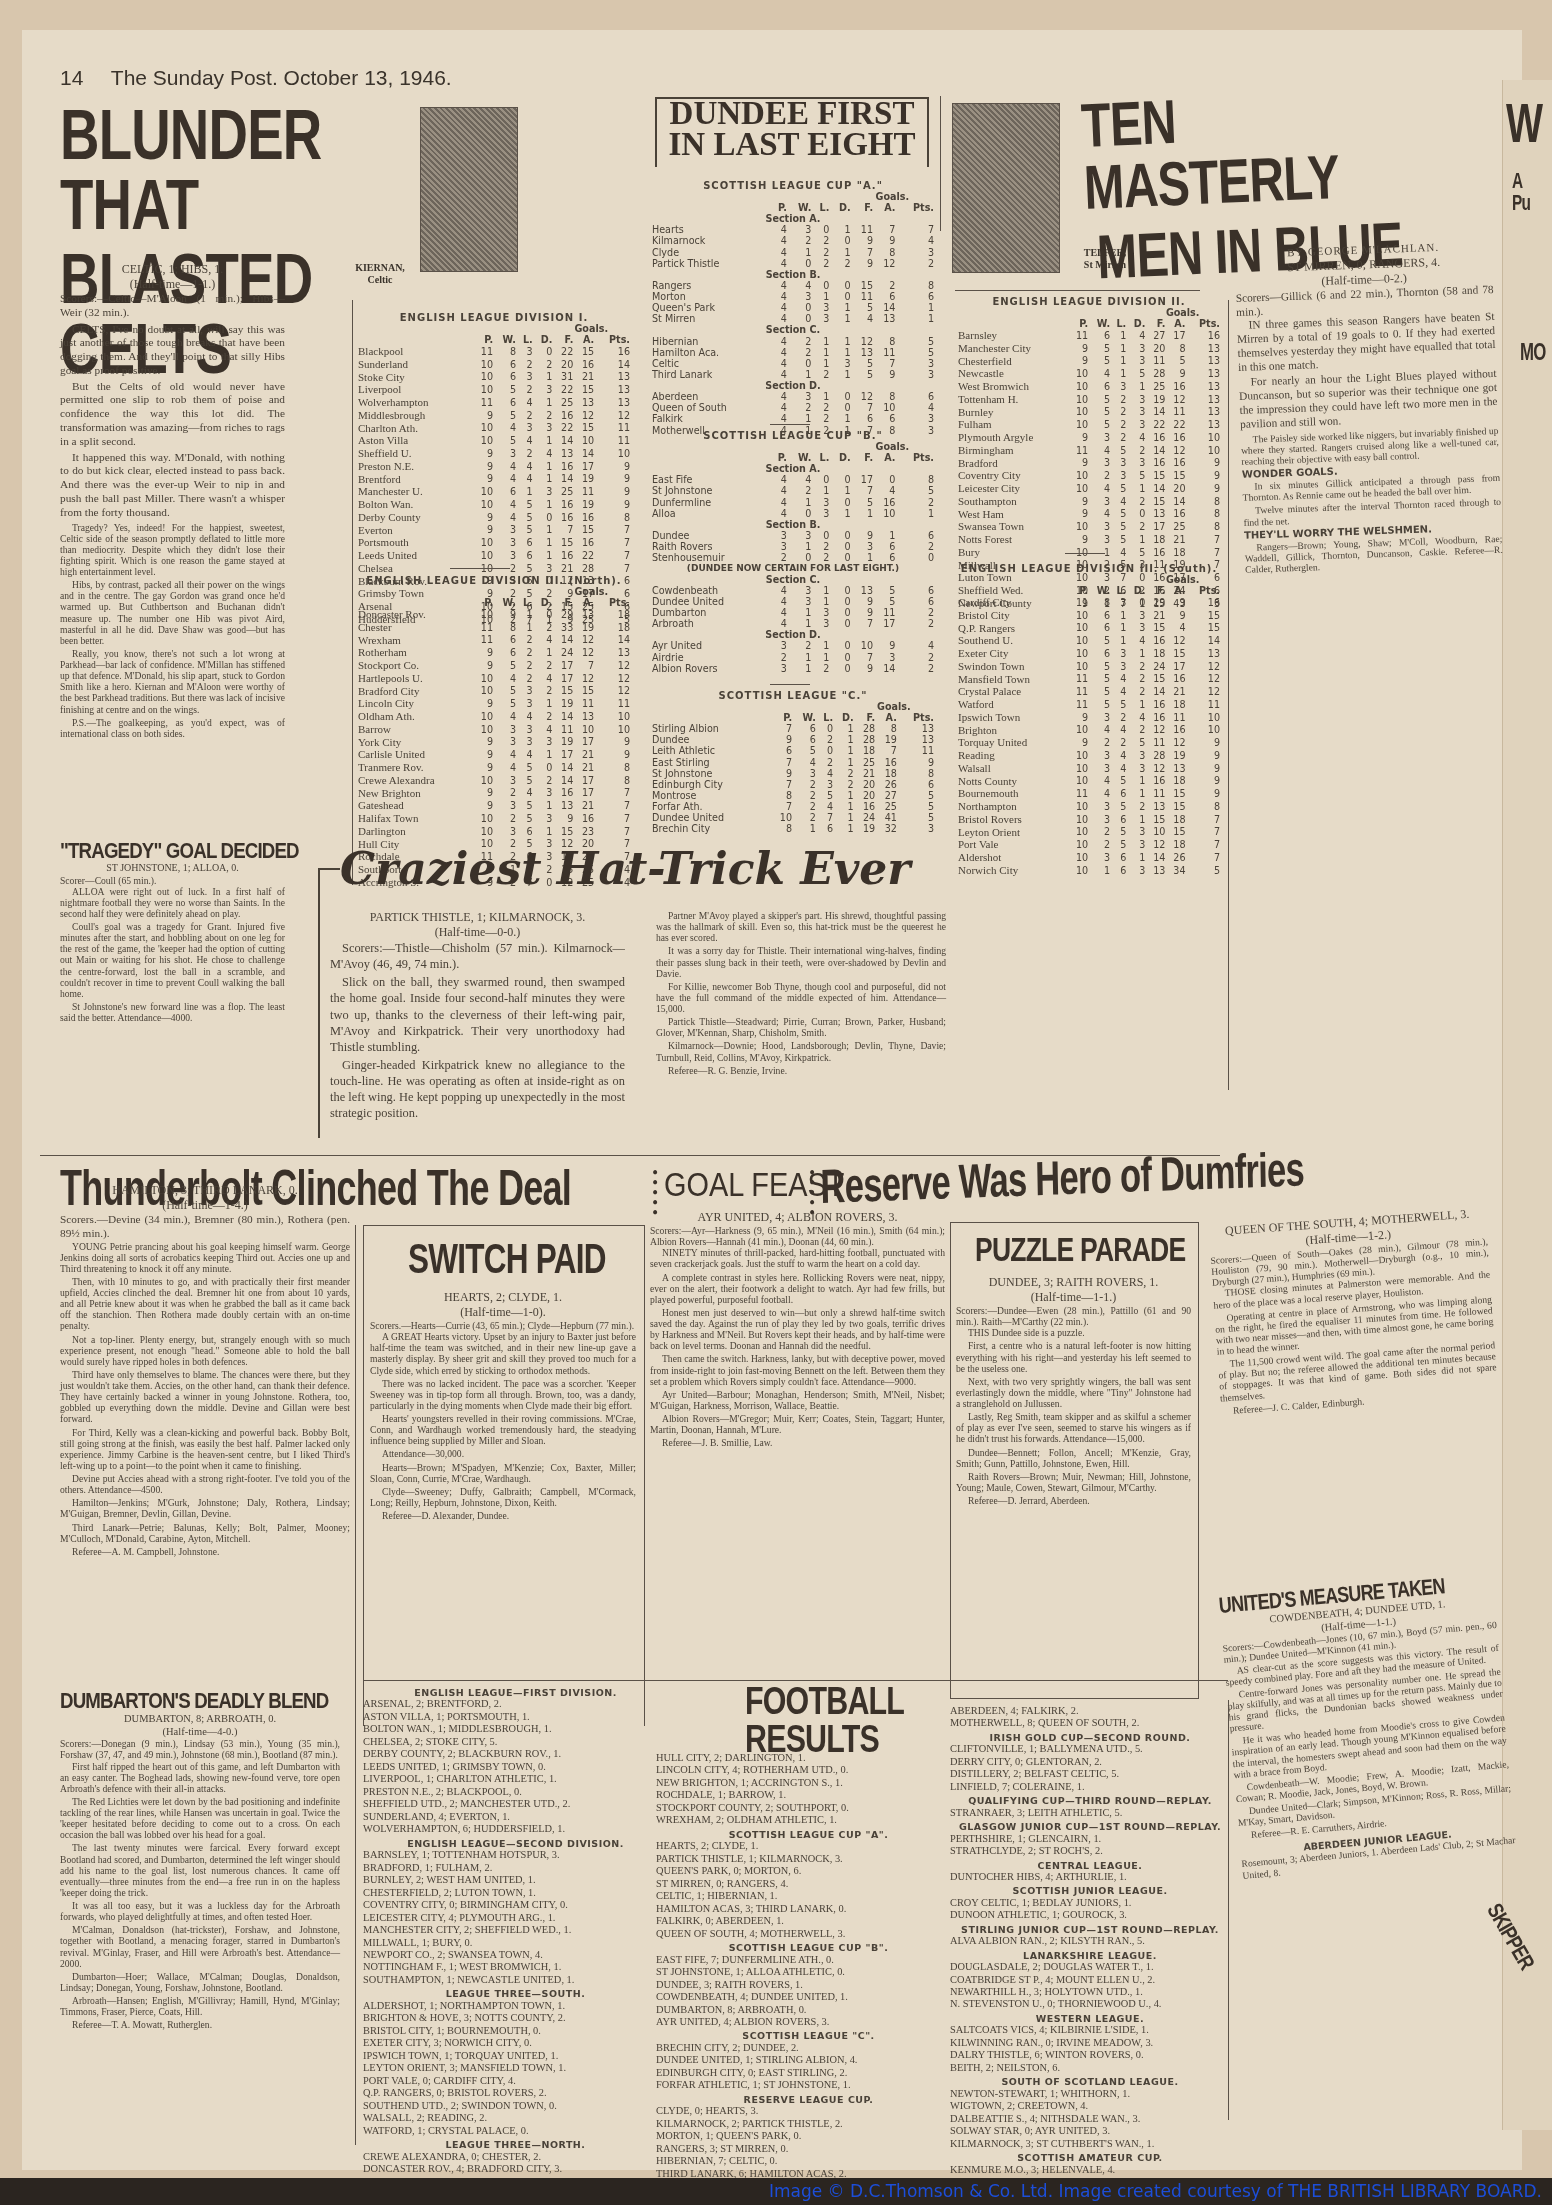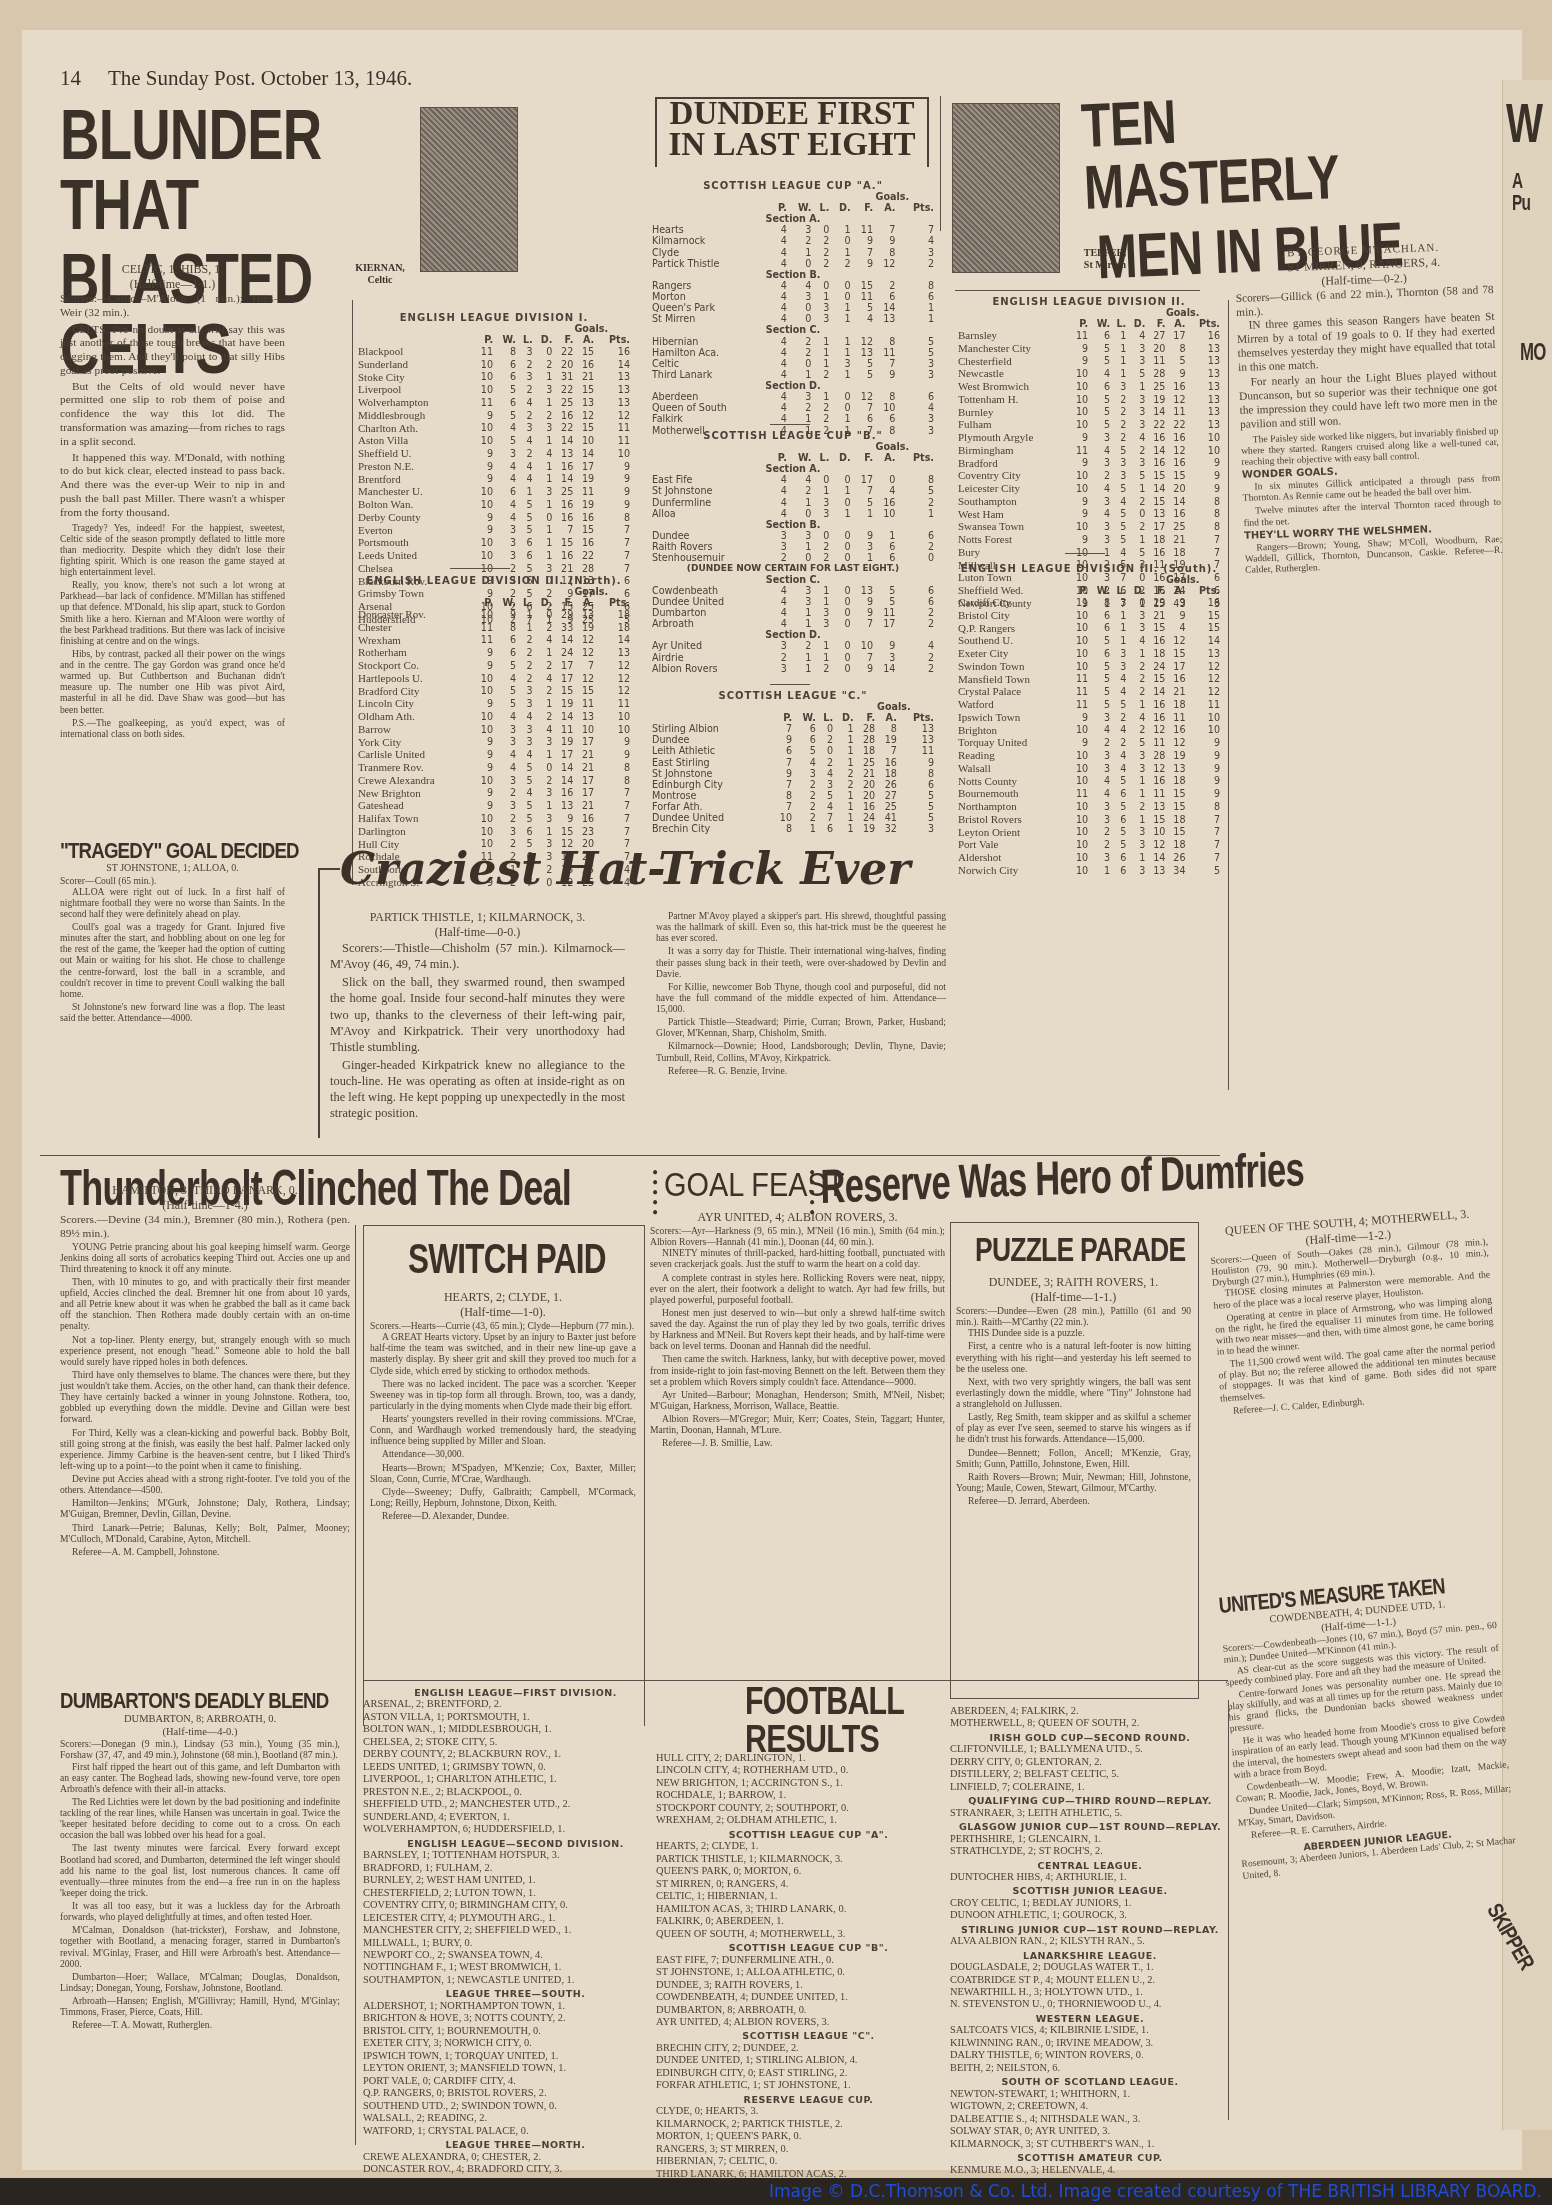--- a/index.html
+++ b/index.html
@@ -1,20 +1,20 @@
 <!DOCTYPE html>
 <html><head>
 <meta charset="utf-8">
 <style>
   html,body{margin:0;padding:0;}
   body{width:1552px;height:2205px;background:#d8c6ad;position:relative;overflow:hidden;font-family:"DejaVu Serif",serif;color:#3a332b;}
   .paper{position:absolute;left:22px;top:30px;width:1500px;height:2140px;background:#e6dbc8;}
   .rpage{position:absolute;left:1502px;top:80px;width:50px;height:2050px;background:#e0d3bd;border-left:1px solid #c8b89e;}
   .abs{position:absolute;}
-  .masthead{left:60px;top:66px;font-size:21px;font-family:Liberation Serif, serif;}
+  .masthead{left:60px;top:66px;font-size:21px;font-family:Liberation Sans, sans-serif;}
   .masthead span{margin-right:22px;}
   .hl{font-family:"Liberation Sans",sans-serif;font-weight:bold;color:#3a3129;letter-spacing:-1px;transform:scaleX(.78);transform-origin:left top;line-height:1;}
   .photo{background:repeating-linear-gradient(45deg,#6d655b 0 2px,#9a9082 2px 4px);border:1px solid #5a5148;}
   .caption{font-family:"Liberation Serif",serif;font-size:10px;text-align:center;font-weight:bold;line-height:1.15;}
   .body{font-family:"Liberation Serif",serif;font-size:11.3px;line-height:1.22;text-align:justify;color:#4a4238;}
   .body p{margin:0 0 2px 0;text-indent:12px;}
   .small{font-size:9.6px;line-height:1.16;}
   .sub{font-family:"Liberation Serif",serif;font-size:12px;text-align:center;line-height:1.25;color:#4a4238;}
   .rule{background:#5a5148;}
   .box{border:2px solid #4a4238;}
@@ -56,22 +56,22 @@
 
 <div class="abs" style="left:60px;top:262px;width:225px;">
   <div class="sub">CELTIC, 1; HIBS, 1.</div>
   <div class="sub">(Half-time—1-1.)</div>
   <div class="body">Scorers:—Celtic—M'Aloon (1 min.); Hibs—Weir (32 min.).</div>
   <div class="body" style="margin-top:3px;">
     <p>CELTS, I've no doubt at all, will say this was just another of those tough breaks that have been dogging them. And they'll point to that silly Hibs goal as proof positive.</p>
     <p>But the Celts of old would never have permitted one slip to rob them of poise and confidence the way this lot did. The transformation was amazing—from riches to rags in a split second.</p>
     <p>It happened this way. M'Donald, with nothing to do but kick clear, elected instead to pass back. And there was the ever-up Weir to nip in and push the ball past Miller. There wasn't a whisper from the forty thousand.</p>
     <p class="small">Tragedy? Yes, indeed! For the happiest, sweetest, Celtic side of the season promptly deflated to little more than mediocrity. Despite which they didn't lose their fighting spirit. Which is one reason the game stayed at high entertainment level.</p>
+    <p class="small">Hibs, by contrast, packed all their power on the wings and in the centre. The gay Gordon was grand once he'd warmed up. But Cuthbertson and Buchanan didn't measure up. The number one Hib was pivot Aird, masterful in all he did. Dave Shaw was good—but has been better.</p>
     <p class="small">Really, you know, there's not such a lot wrong at Parkhead—bar lack of confidence. M'Millan has stiffened up that defence. M'Donald, his slip apart, stuck to Gordon Smith like a hero. Kiernan and M'Aloon were worthy of the best Parkhead traditions. But there was lack of incisive finishing at centre and on the wings.</p>
-    <p class="small">Hibs, by contrast, packed all their power on the wings and in the centre. The gay Gordon was grand once he'd warmed up. But Cuthbertson and Buchanan didn't measure up. The number one Hib was pivot Aird, masterful in all he did. Dave Shaw was good—but has been better.</p>
     <p class="small">P.S.—The goalkeeping, as you'd expect, was of international class on both sides.</p>
   </div>
 </div>
 
 <div class="abs" style="left:60px;top:840px;width:225px;">
   <div class="hl" style="font-size:22px;transform:scaleX(.85);white-space:nowrap;">"TRAGEDY" GOAL DECIDED</div>
   <div class="sub" style="font-size:10px;">ST JOHNSTONE, 1; ALLOA, 0.</div>
   <div class="body small">Scorer—Coull (65 min.).</div>
   <div class="body small">
     <p>ALLOA were right out of luck. In a first half of nightmare football they were no worse than Saints. In the second half they were definitely ahead on play.</p>

